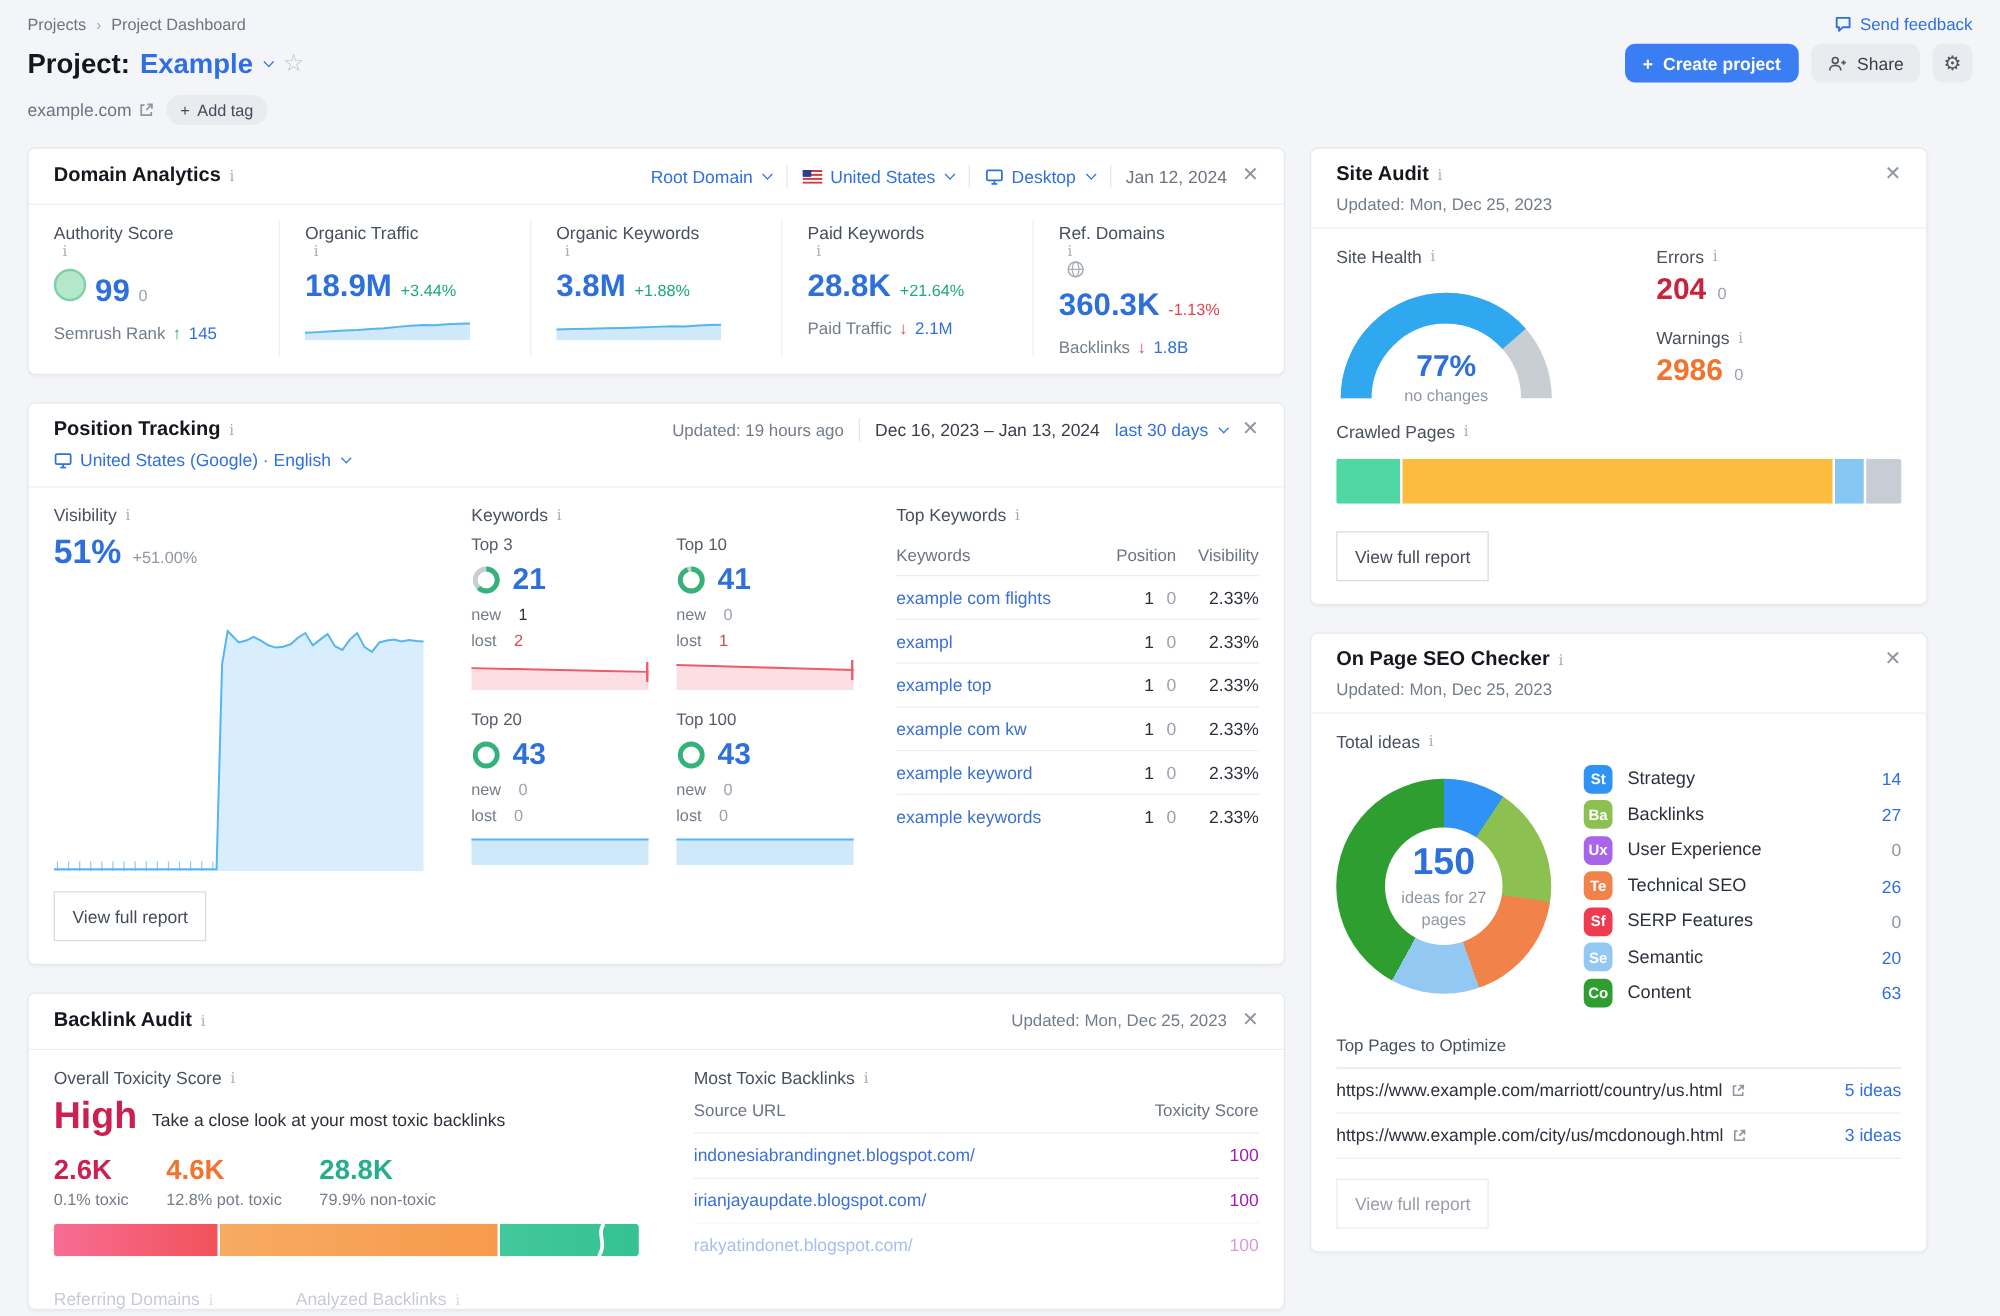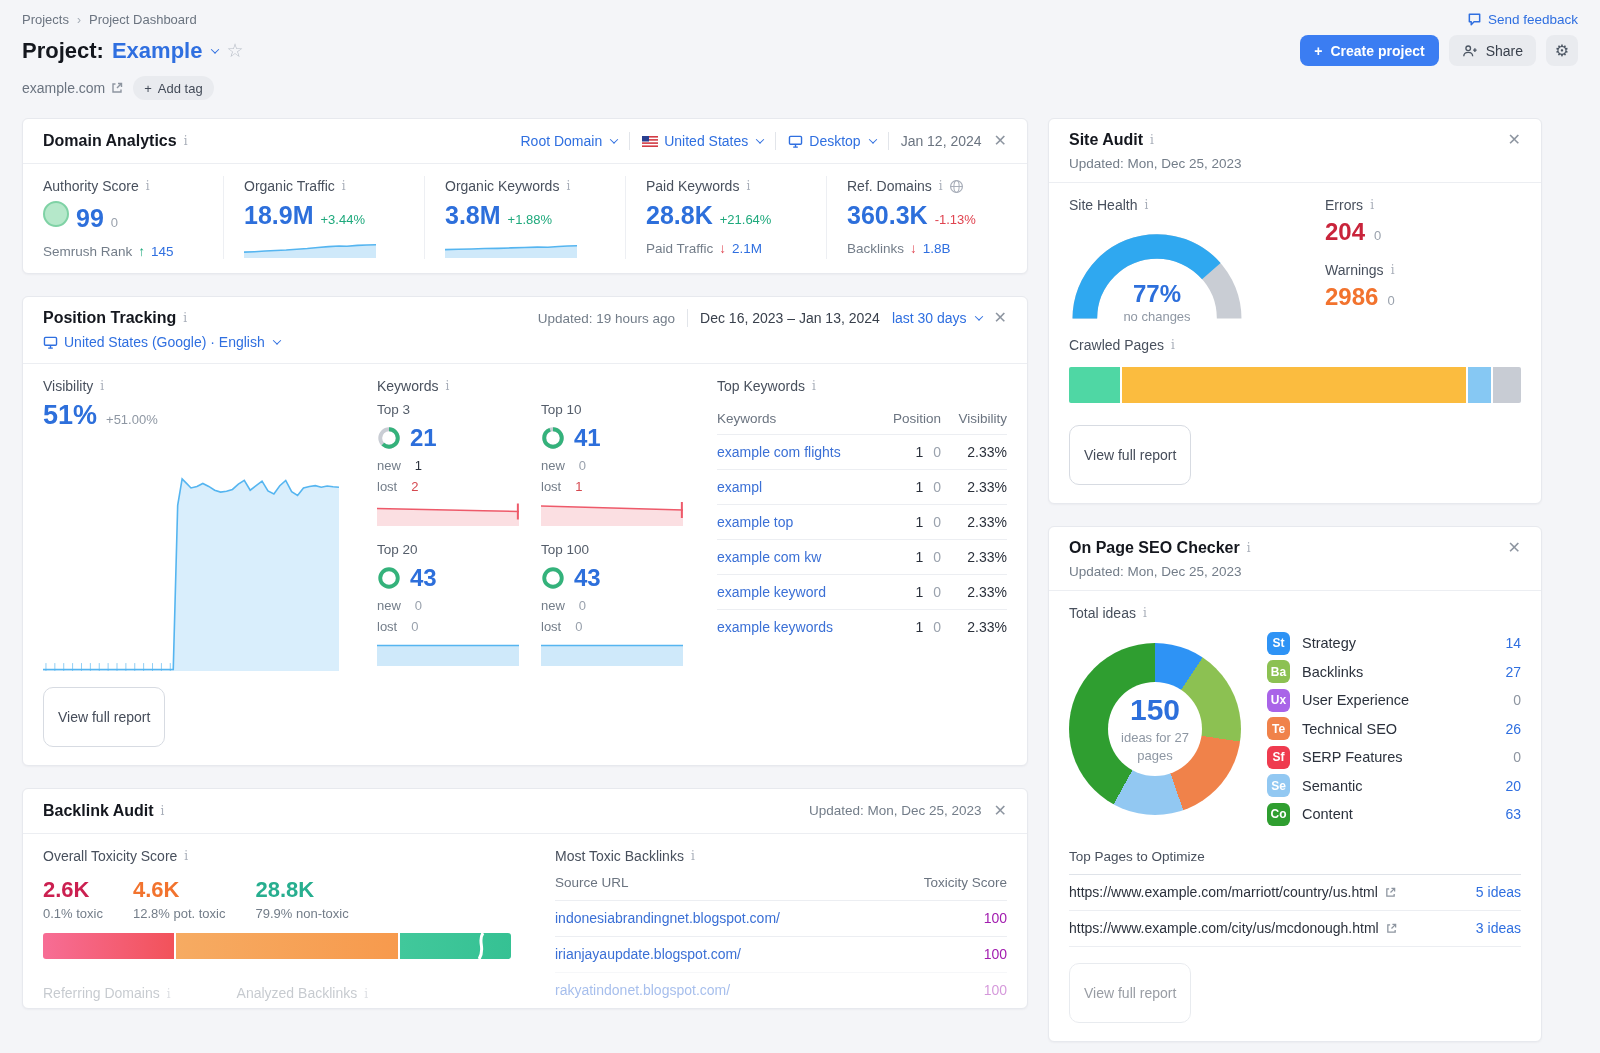--- a/index.html
+++ b/index.html
@@ -40,21 +40,21 @@
   .flt { color:#2f6fe0; font-size:14px; display:flex; align-items:center; gap:6px; cursor:pointer; }
   .flt-date { color:#6b7480; font-size:14px; }
   .vdiv { width:1px; height:18px; background:#e2e5ea; }
   .gray-note { color:#737d89; font-size:13.5px; }
   .updated-line { width:100%; margin-top:7px; color:#737d89; font-size:13.5px; }
 
   
   .da-body { display:flex; padding:12px 0 14px; }
   .da-col { flex:1; padding:2px 20px 0; border-left:1px solid #edeff3; }
   .da-col:first-child { border-left:none; }
-  .da-label { font-size:14px; color:#48505d; display:flex; align-items:center; }
+  .da-label { font-size:14px; color:#48505d; display:flex; align-items:flex-start;flex-direction:column; }
   .da-vrow { display:flex; align-items:baseline; gap:7px; margin-top:7px; }
   .da-value { font-size:25px; font-weight:bold; color:#2d6fdb; }
   .d-pos { color:#1ea97c; font-size:13px; }
   .d-neg { color:#e0434f; font-size:13px; }
   .d-zero { color:#9aa2ad; font-size:13px; }
   .da-sub { margin-top:11px; font-size:13.5px; color:#737d89; display:flex; align-items:center; gap:6px; }
   .arrow-up { color:#1ea97c; }
   .arrow-dn { color:#e0434f; }
   .sub-val { color:#2f6fe0; cursor:pointer; }
   .auth-dot { width:26px; height:26px; border-radius:50%; background:#b5e8ca; border:2px solid #7fd2a5; }
@@ -83,21 +83,21 @@
   .tk-table { margin-top:9px; }
   .tk-hrow, .tk-row { display:flex; align-items:center; height:35px; }
   .tk-hrow { color:#6b7480; font-size:13.5px; height:31px; }
   .tk-row { border-top:1px solid #eceef2; font-size:14px; }
   .tk-kw { flex:1; color:#3b70d6; cursor:pointer; }
   .tk-pos { width:64px; display:flex; justify-content:flex-end; gap:10px; color:#2b313c; }
   .tk-pos .chg { color:#9aa2ad; }
   .tk-vis { width:66px; text-align:right; color:#2b313c; }
   .th-pos { width:64px; text-align:right; }
   .th-vis { width:66px; text-align:right; }
-  .view-btn { display:inline-block; margin:16px 20px 18px; background:#fff; border:1px solid #d7dbe2; border-radius:10px; padding:21px 14px; font-size:14px; color:#454c59; cursor:pointer; font-family:inherit; }
+  .view-btn { display:inline-block; margin:16px 20px 18px; background:#fff; border:1px solid #d7dbe2; border-radius:0; padding:11px 14px; font-size:14px; color:#454c59; cursor:pointer; font-family:inherit; }
 
   
   .ba-body { display:flex; padding:14px 20px 0; gap:44px; }
   .ba-left { width:468px; }
   .tox-score-row { display:flex; align-items:center; gap:12px; margin-top:6px; }
   .tox-high { font-size:30px; font-weight:bold; color:#cb2050; }
   .tox-note { font-size:14px; color:#2b313c; position:relative; top:3px; }
   .tox-stats { display:flex; gap:30px; margin-top:13px; }
   .tox-stat .v { font-size:22px; font-weight:bold; }
   .tox-stat .l { font-size:13px; color:#737d89; margin-top:3px; }
@@ -585,20 +585,24 @@
             <span class="gray-note">Updated: Mon, Dec 25, 2023</span>
             <span class="x-icon">✕</span>
           </div>
         </div>
         <div class="ba-body">
           <div class="ba-left">
             <div class="sec-label">
                 <span>Overall Toxicity Score</span>
                 <span class="inf">i</span>
               </div>
+            <div class="tox-score-row">
+              <span class="tox-high">High</span>
+              <span class="tox-note">Take a close look at your most toxic backlinks</span>
+            </div>
             <div class="tox-stats">
               <div class="tox-stat">
                 <div class="v v-crimson">2.6K</div>
                 <div class="l">0.1% toxic</div>
               </div>
               <div class="tox-stat">
                 <div class="v v-orange">4.6K</div>
                 <div class="l">12.8% pot. toxic</div>
               </div>
               <div class="tox-stat">

